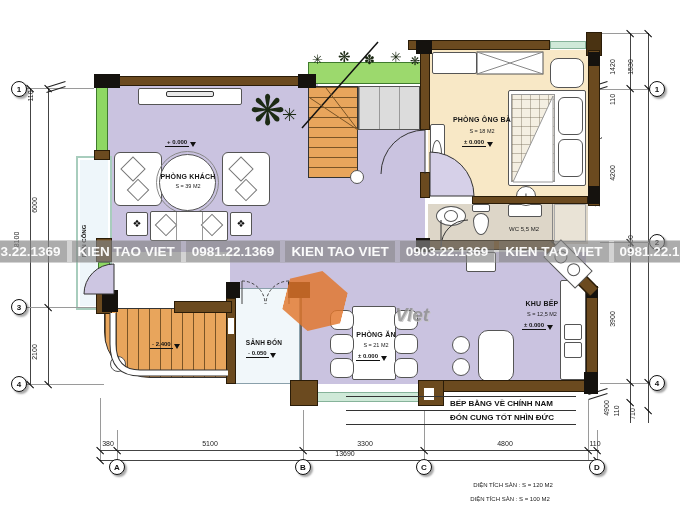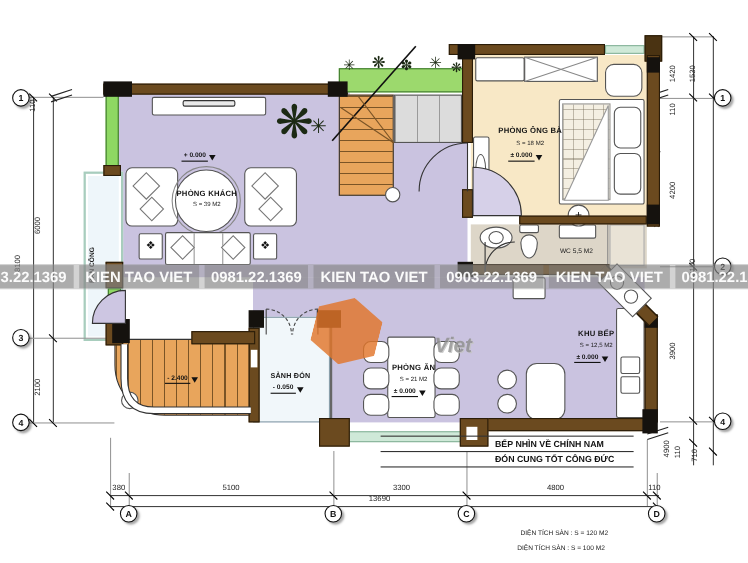--- a/index.html
+++ b/index.html
@@ -301,22 +301,22 @@
   <div class="bub" style="left:11px;top:376px;">4</div>
   <div class="bub" style="left:649px;top:81px;">1</div>
   <div class="bub" style="left:649px;top:234px;">2</div>
   <div class="bub" style="left:649px;top:375px;">4</div>
   <div class="bub" style="left:109px;top:459px;">A</div>
   <div class="bub" style="left:295px;top:459px;">B</div>
   <div class="bub" style="left:416px;top:459px;">C</div>
   <div class="bub" style="left:589px;top:459px;">D</div>
 
   <div id="note">
-    <div>BẾP NHÌN VỀ CHÍNH NAM</div>
-    <div>ĐÓN CUNG TỐT CÔNG ĐỨC</div>
+    <div>BẾP BẰNG VỀ CHÍNH NAM</div>
+    <div>ĐÓN CUNG TỐT NHÌN ĐỨC</div>
   </div>
   <div class="titleSub" style="left:448px;top:482px;width:130px;">DIỆN TÍCH SÀN : S = 120 M2</div>
   <div class="titleSub" style="left:440px;top:496px;width:140px;">DIỆN TÍCH SÀN : S = 100 M2</div>
 
   <div class="band">
     <span>0903.22.1369</span>
     <span>KIEN TAO VIET</span>
     <span>0981.22.1369</span>
     <span>KIEN TAO VIET</span>
     <span>0903.22.1369</span>

